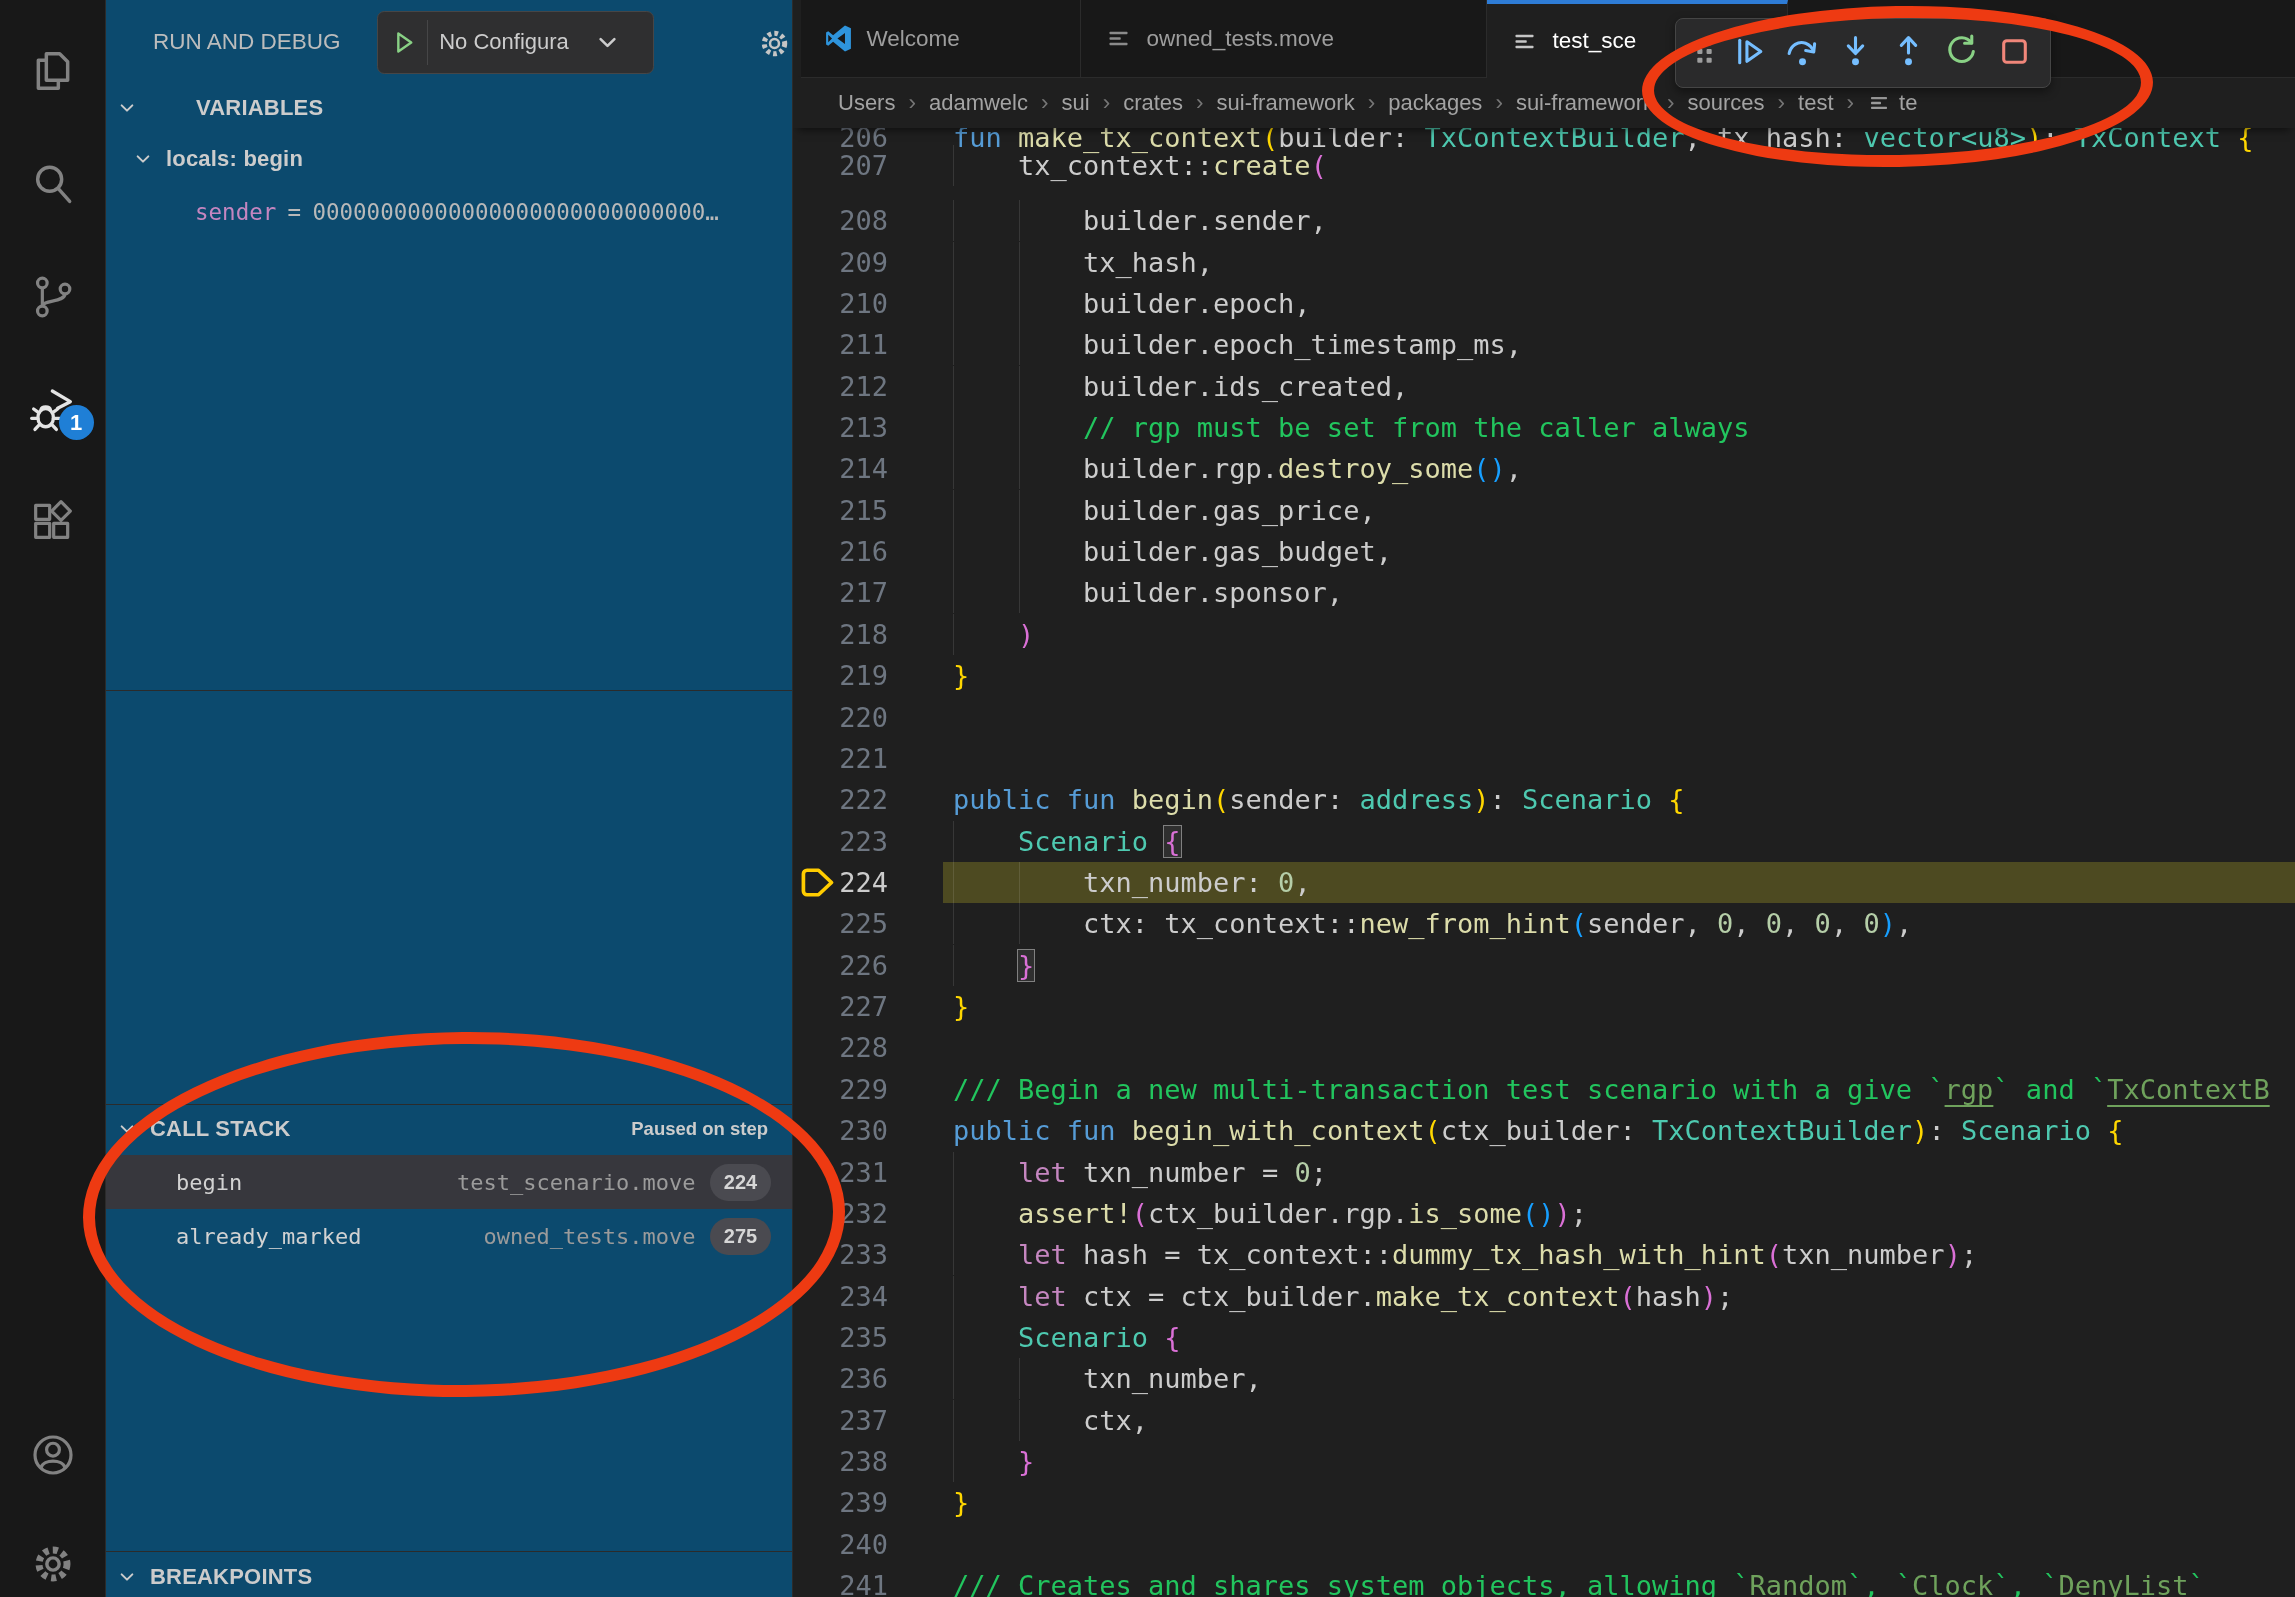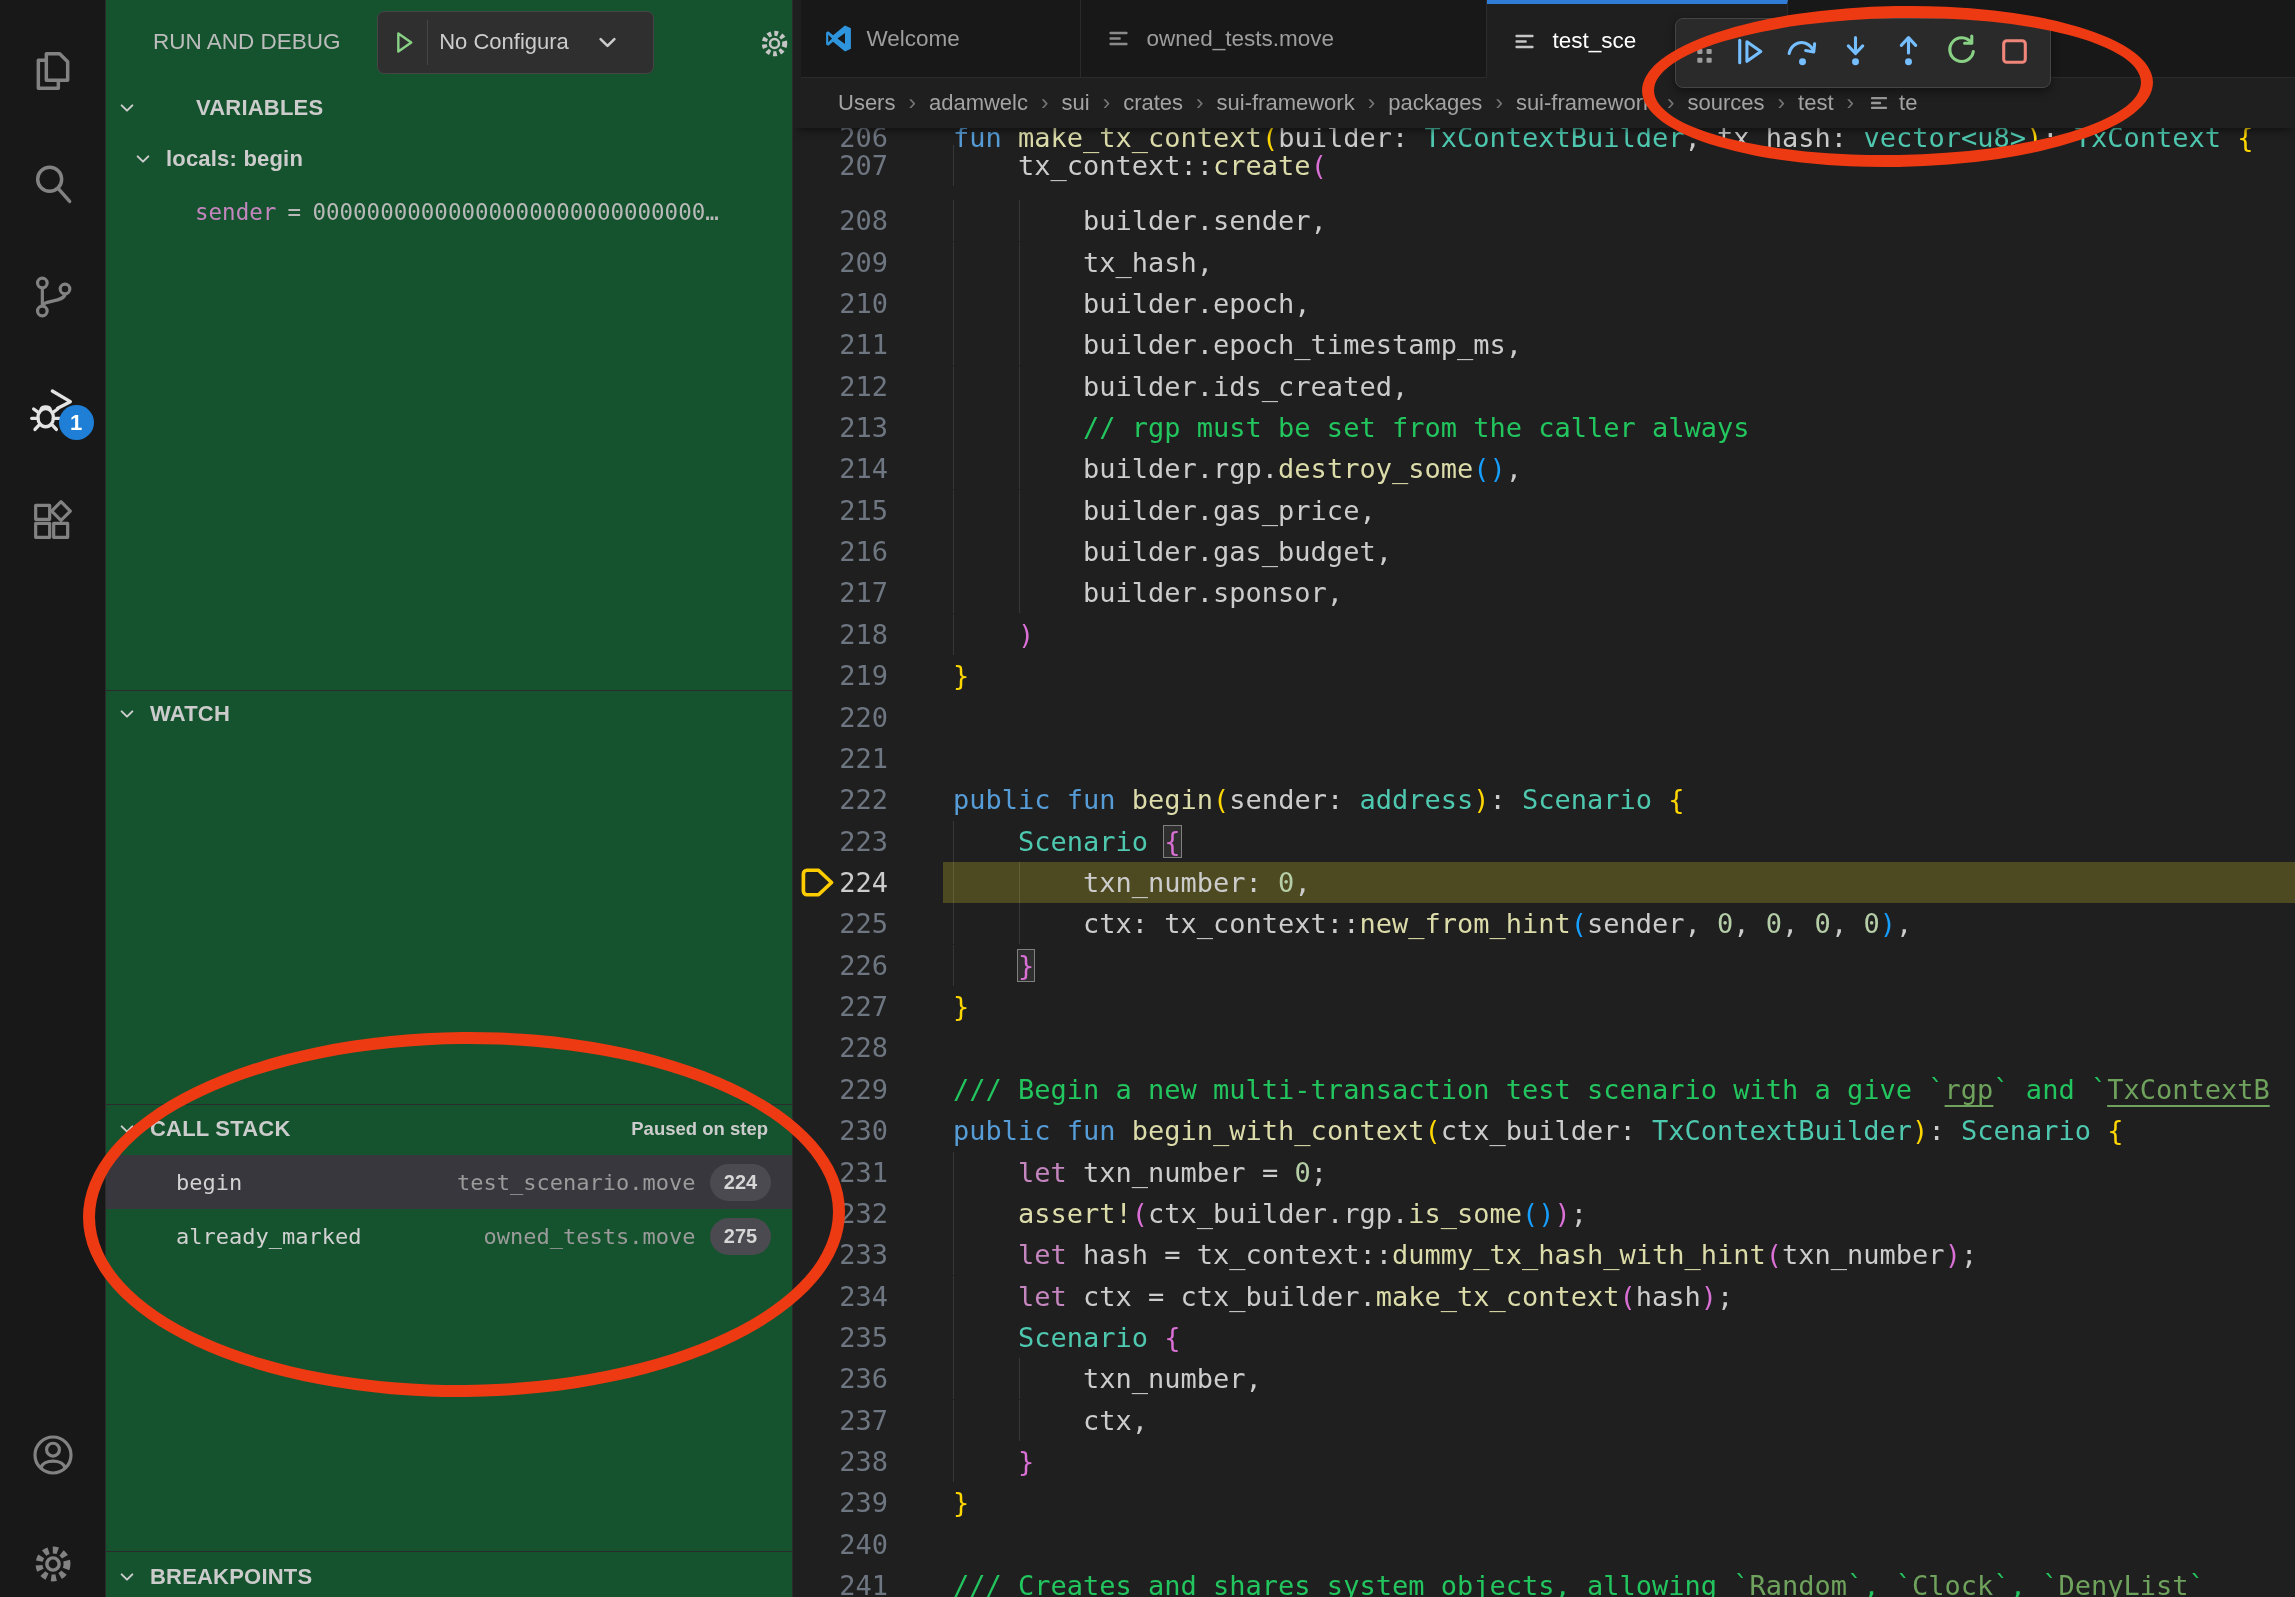--- a/index.html
+++ b/index.html
@@ -7,21 +7,21 @@
        font-family:"Liberation Sans",sans-serif;color:#cccccc;}
   
   #activitybar{position:absolute;left:0;top:0;width:105px;height:100%;background:#181818;
                border-right:1.2px solid #2b2b2b;z-index:10;}
   .ab-item{position:absolute;left:0;width:105px;height:97px;display:flex;align-items:center;justify-content:center;color:#828282;}
   .ab-item.active{color:#e4e4e4;}
   .ab-item .icon svg{width:48px;height:48px;display:block;}
   .ab-badge{position:absolute;right:11.3px;top:45px;width:35px;height:35px;border-radius:50%;
             background:#1f7fd6;color:#fff;font-size:22px;font-weight:700;display:flex;align-items:center;justify-content:center;}
   
-  #sidebar{position:absolute;left:105px;top:0;width:687px;height:100%;background:#14532d;
+  #sidebar{position:absolute;left:105px;top:0;width:687px;height:100%;background:#0c4a6e;
            border-right:1.2px solid #2b2b2b;z-index:9;overflow:hidden;}
   #sb-header{position:absolute;left:0;top:0;width:100%;height:84px;}
   #sb-title{position:absolute;left:48px;top:29px;font-size:22.5px;color:#bcbcbc;white-space:nowrap;}
   #config-dd{position:absolute;left:272px;top:10.5px;width:275px;height:61px;background:#2f2f30;
              border:1.2px solid #464647;border-radius:7.2px;display:flex;align-items:center;}
   #config-dd .icon svg{width:31px;height:31px;}
   #dd-play{margin-left:9.7px;color:#89d185;display:flex;}
   #dd-sep{width:1.2px;height:45px;background:#464647;margin-left:8px;}
   #dd-label{margin-left:11.3px;width:151px;overflow:hidden;white-space:nowrap;font-size:22px;color:#cccccc;}
   #dd-chev{color:#cccccc;display:flex;margin-left:1.6px;}
@@ -209,28 +209,20 @@
         </span>
       <span class="sect-label">locals: begin</span>
     </div>
     <div id="sender-row">
       <span id="sender-name">sender</span>
       <span id="sender-eq">=</span>
       <span id="sender-val">00000000000000000000000000000…</span>
     </div>
 
     <div class="sb-divider" style="top:690px;"></div>
-    <div class="sect-header" style="top:693px;">
-      <span class="chev">
-          <svg viewBox="0 0 36 36" fill="none" stroke="currentColor" stroke-width="3" stroke-linecap="round" stroke-linejoin="round">
-            <path d="M10 14l8 8 8-8"></path>
-          </svg>
-        </span>
-      <span class="sect-label">WATCH</span>
-    </div>
 
     <div class="sb-divider" style="top:1104px;"></div>
     <div class="sect-header" style="top:1108px;">
       <span class="chev">
           <svg viewBox="0 0 36 36" fill="none" stroke="currentColor" stroke-width="3" stroke-linecap="round" stroke-linejoin="round">
             <path d="M10 14l8 8 8-8"></path>
           </svg>
         </span>
       <span class="sect-label">CALL STACK</span>
     </div>

